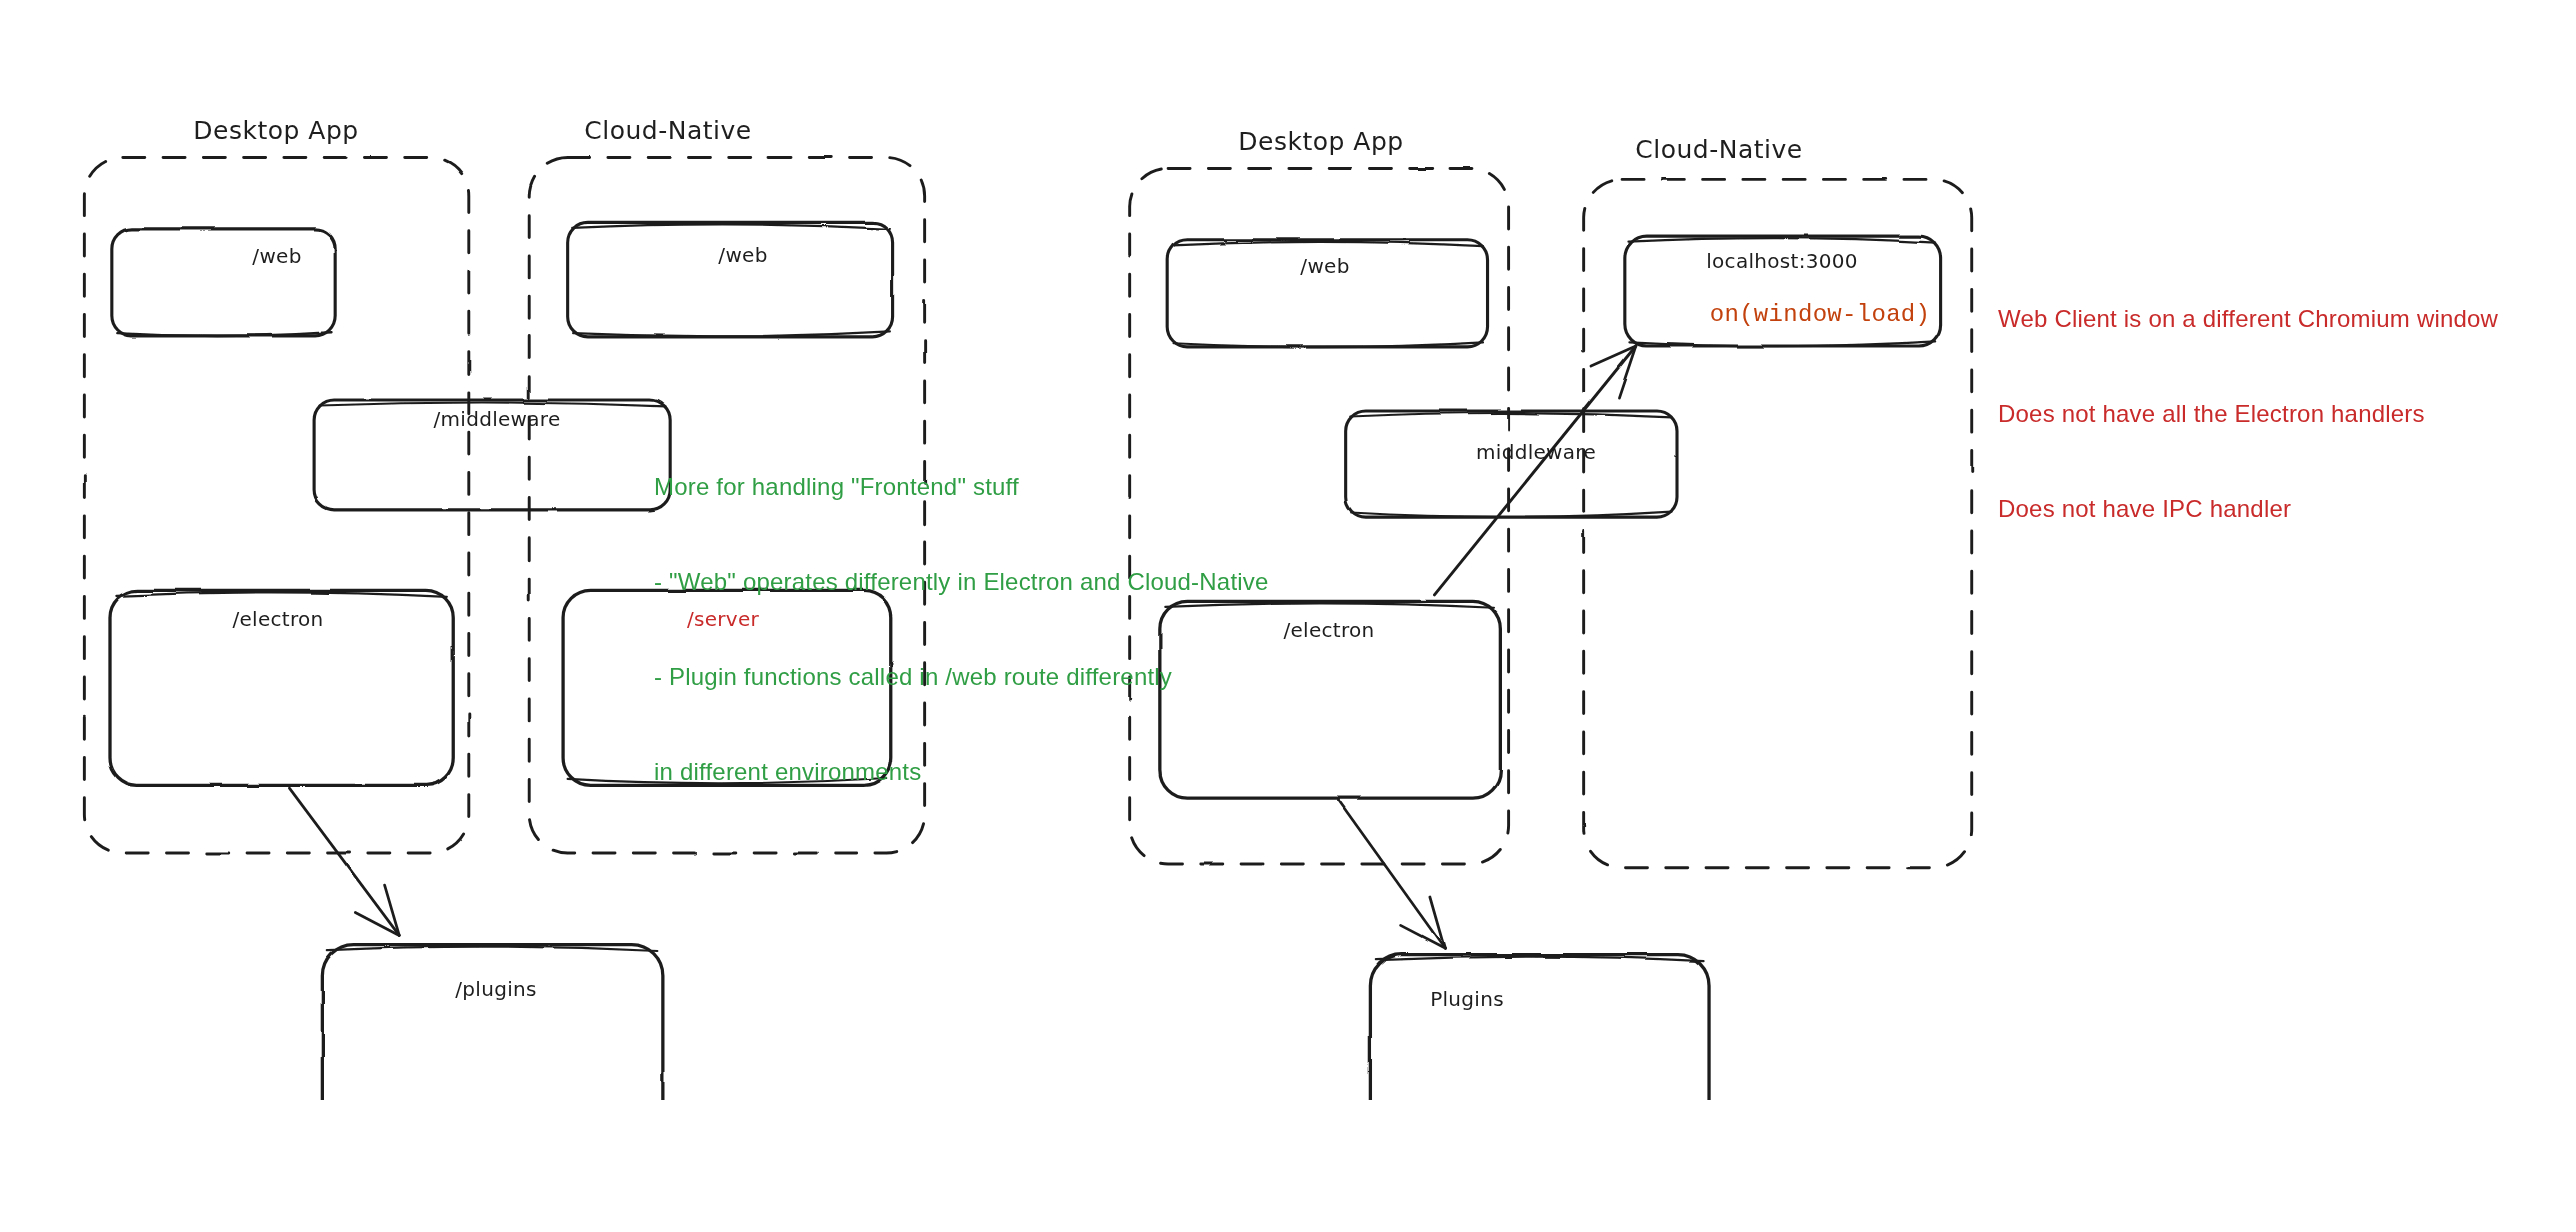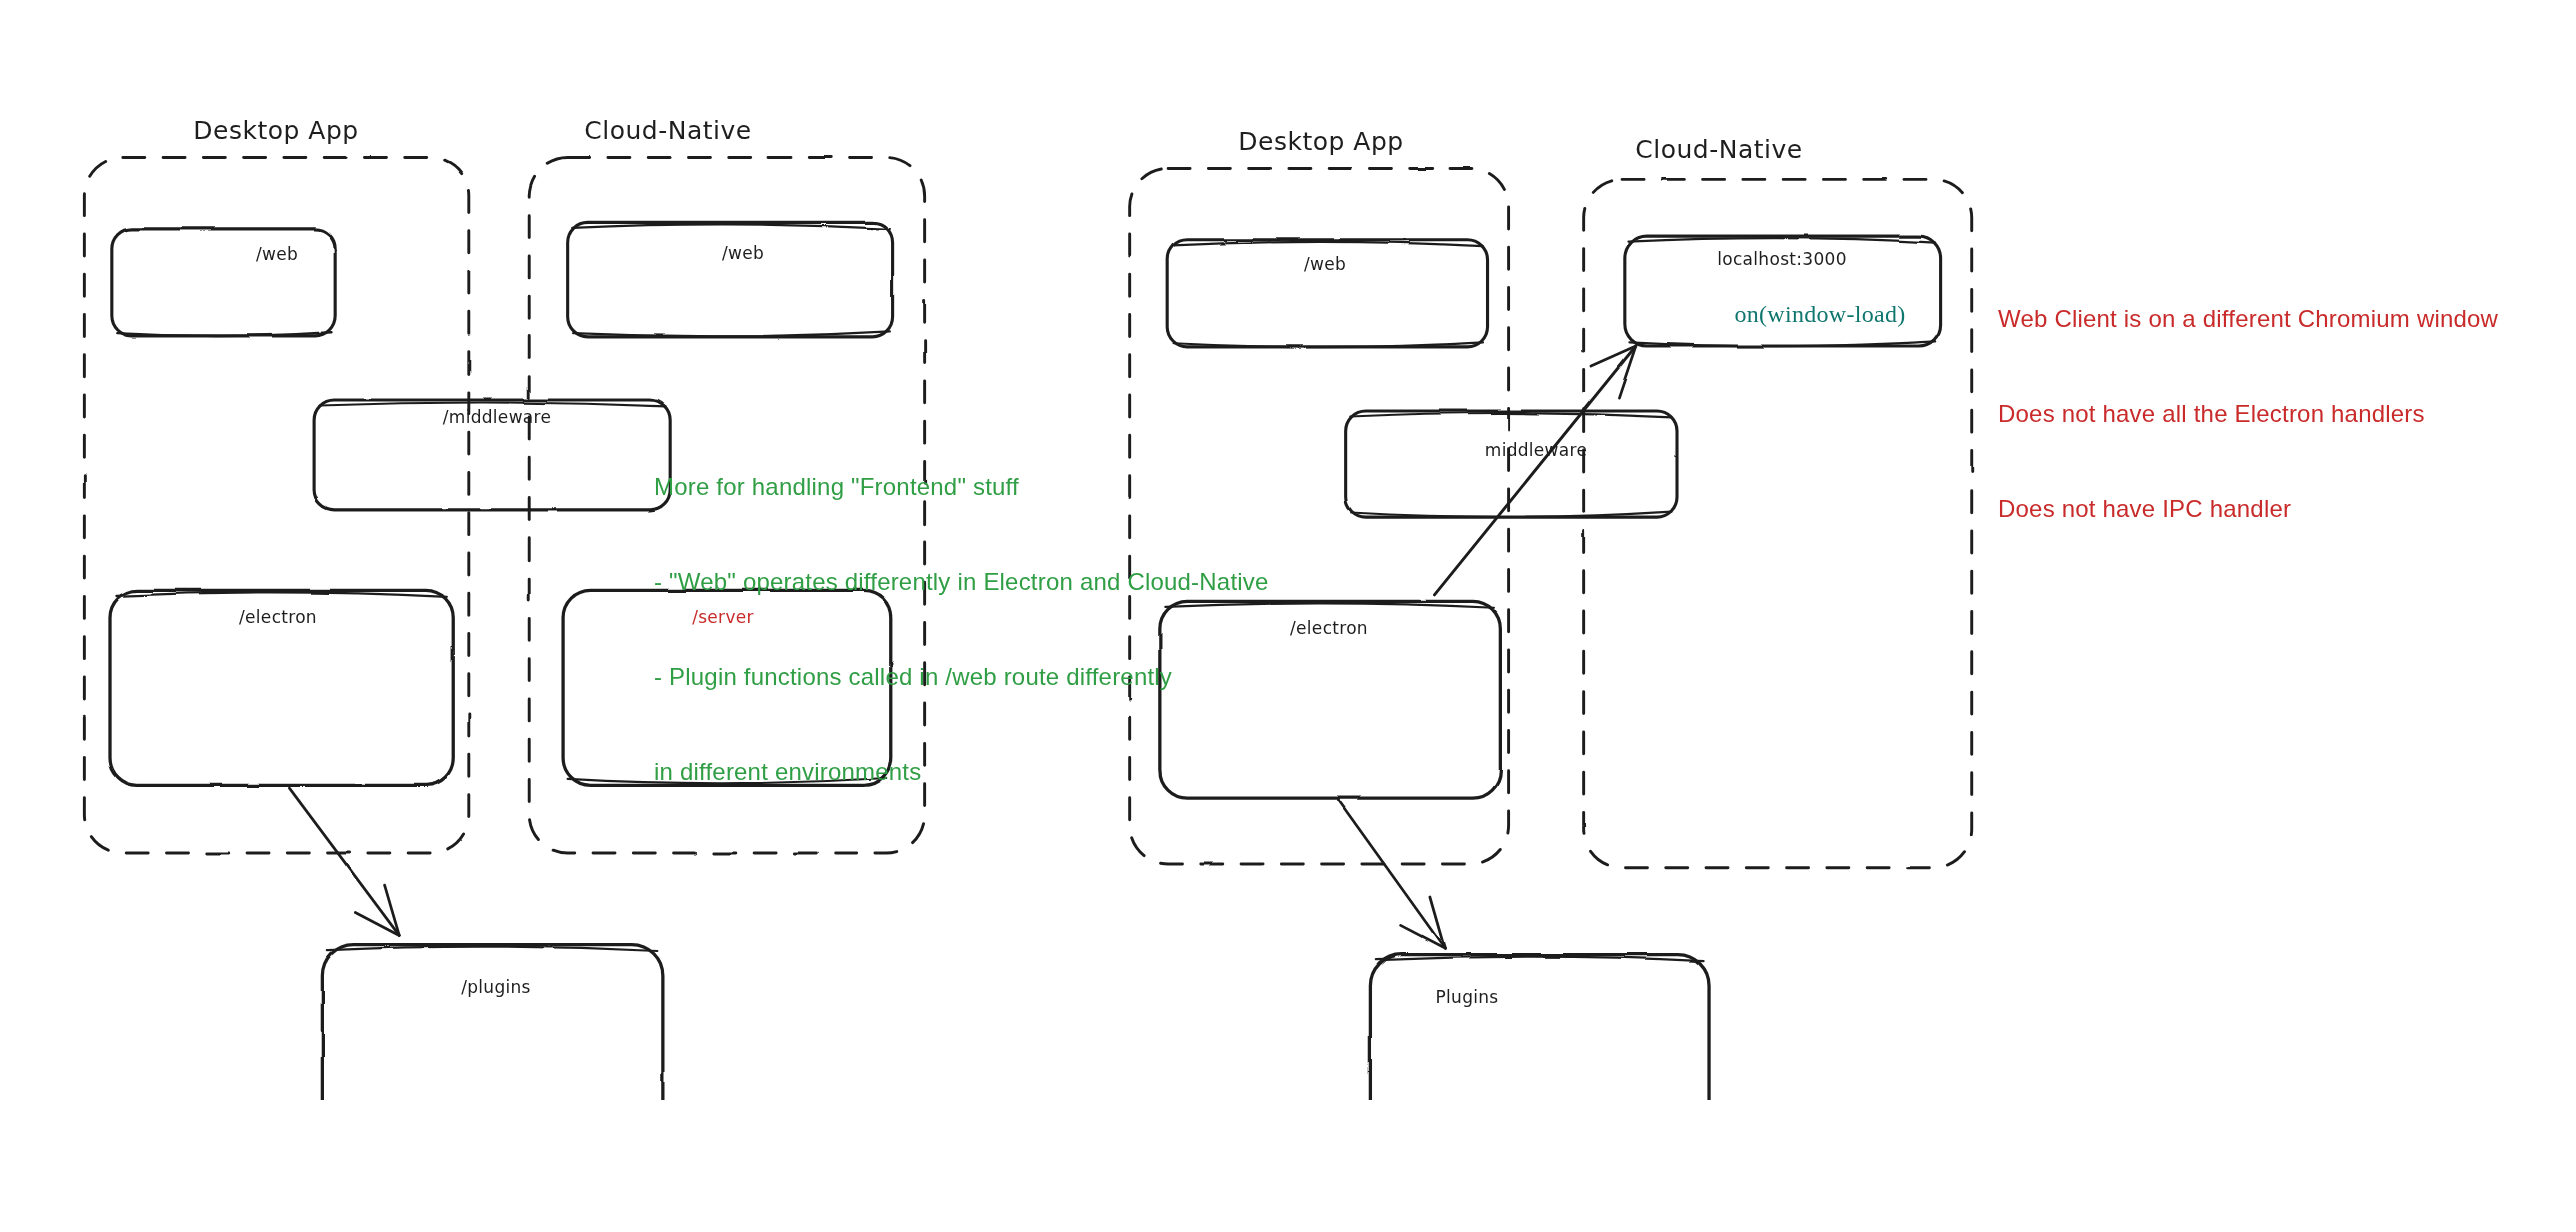--- a/index.html
+++ b/index.html
@@ -32,34 +32,34 @@
     font-size: 25px;
     color: #1e1e1e;
     white-space: nowrap;
     letter-spacing: 0.5px;
     text-align: center;
     transform: translateX(-50%);
   }
   .node-label {
     position: absolute;
     font-family: "DejaVu Sans", sans-serif;
-    font-size: 17px;
+    font-size: 20px;
     color: #1e1e1e;
     white-space: nowrap;
     transform: translateX(-50%);
     letter-spacing: 0.3px;
   }
   .node-label.red {
     color: #c92a2a;
   }
   .node-sublabel {
     position: absolute;
-    font-family: Liberation Serif, serif;
+    font-family: Liberation Mono, monospace;
     font-size: 24px;
-    color: #0f766e;
+    color: #c2410c;
     white-space: nowrap;
     transform: translateX(-50%);
     letter-spacing: 0.3px;
   }
   .annotation {
     position: absolute;
     font-family: Liberation Sans, sans-serif;
     font-size: 24px;
     line-height: 1.32;
     white-space: pre;

